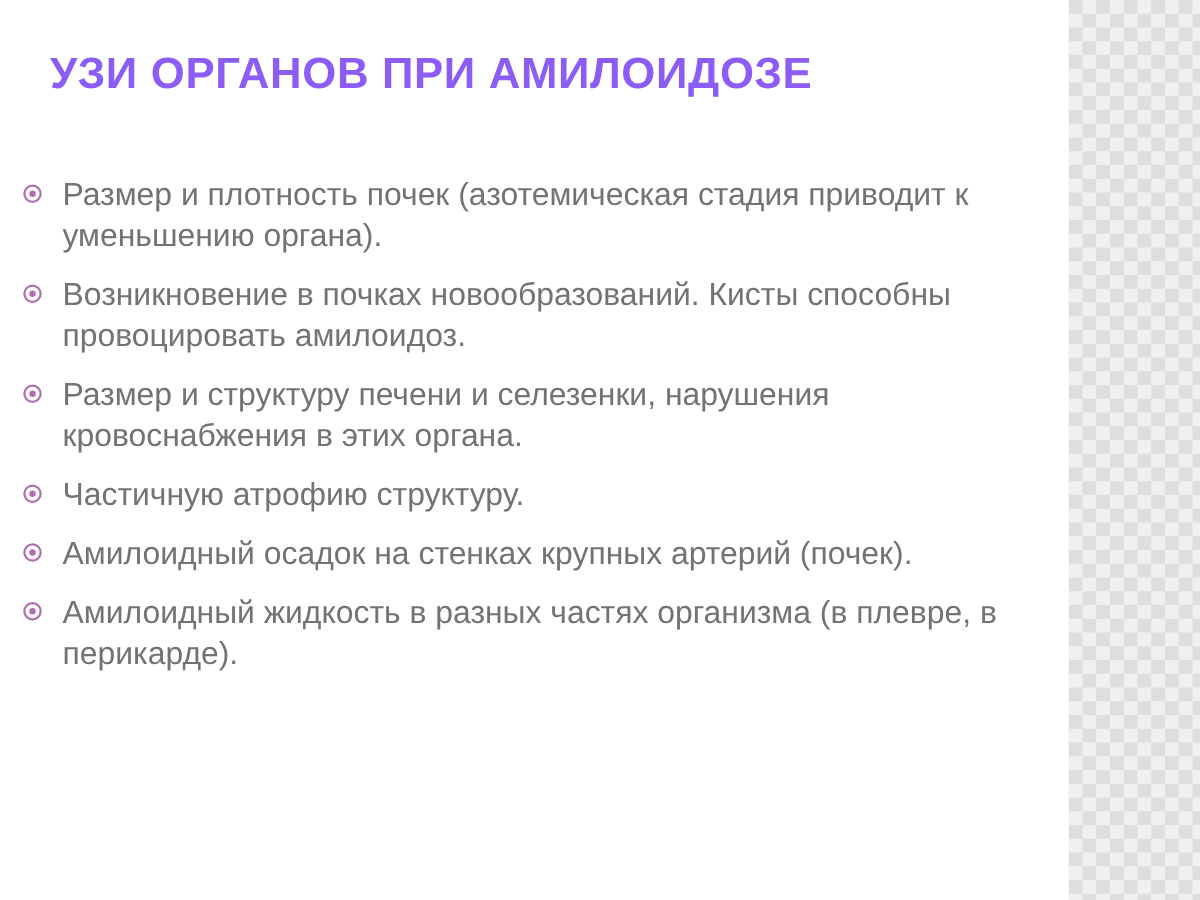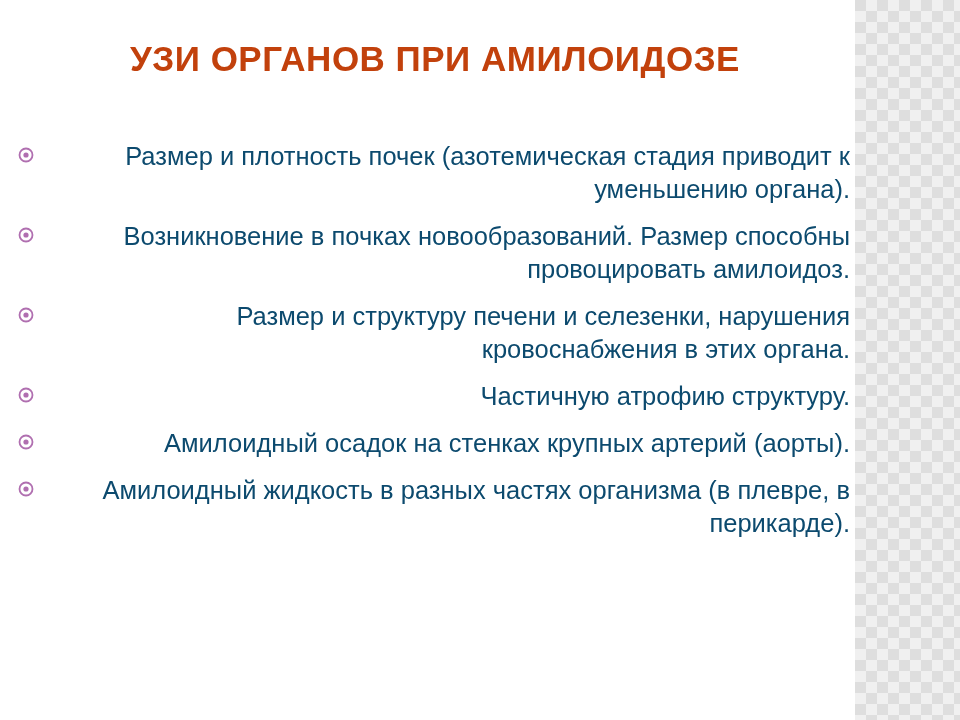--- a/index.html
+++ b/index.html
@@ -37,25 +37,24 @@
       linear-gradient(45deg, rgba(255,255,255,0.55) 25%, transparent 25%, transparent 75%, rgba(255,255,255,0.55) 75%);
     background-size: 22px 22px;
     background-position: 0 0, 11px 11px;
   }
 
   .title {
     position: absolute;
     left: 40px;
     top: 38px;
     width: 790px;
-    text-align: center;
     font-size: 35px;
     line-height: 42px;
     font-weight: bold;
-    color: #c2410c;
+    color: #8b5cf6;
     letter-spacing: 0.5px;
     text-transform: uppercase;
     font-family: "Liberation Sans", sans-serif;
   }
 
   .content {
     position: absolute;
     left: 10px;
     top: 140px;
     width: 840px;
@@ -64,25 +63,24 @@
   ul.bullets {
     list-style: none;
     margin: 0;
     padding: 0;
   }
 
   ul.bullets > li {
     position: relative;
     padding-left: 40px;
     margin-bottom: 14px;
-    color: #0c4a6e;
+    color: #737373;
     font-size: 25.5px;
     line-height: 33px;
     font-family: "Liberation Sans", sans-serif;
-    text-align: right;
   }
 
   ul.bullets > li .bullet-mark {
     position: absolute;
     left: 8px;
     top: 7px;
     width: 16px;
     height: 16px;
     display: block;
   }
@@ -117,21 +115,21 @@
         <span class="bullet-text">Размер и плотность почек (азотемическая стадия приводит к уменьшению органа).</span>
       </li>
 
       <li>
         <span class="bullet-mark">
           <svg width="16" height="16" viewBox="0 0 16 16" aria-hidden="true">
             <circle cx="8" cy="8" r="6.5" fill="none" stroke="#b06fb0" stroke-width="1.8"></circle>
             <circle cx="8" cy="8" r="2.6" fill="#b06fb0"></circle>
           </svg>
         </span>
-        <span class="bullet-text">Возникновение в почках новообразований. Размер способны провоцировать амилоидоз.</span>
+        <span class="bullet-text">Возникновение в почках новообразований. Кисты способны провоцировать амилоидоз.</span>
       </li>
 
       <li>
         <span class="bullet-mark">
           <svg width="16" height="16" viewBox="0 0 16 16" aria-hidden="true">
             <circle cx="8" cy="8" r="6.5" fill="none" stroke="#b06fb0" stroke-width="1.8"></circle>
             <circle cx="8" cy="8" r="2.6" fill="#b06fb0"></circle>
           </svg>
         </span>
         <span class="bullet-text">Размер и структуру печени и селезенки, нарушения кровоснабжения в этих органа.</span>
@@ -147,21 +145,21 @@
         <span class="bullet-text">Частичную атрофию структуру.</span>
       </li>
 
       <li>
         <span class="bullet-mark">
           <svg width="16" height="16" viewBox="0 0 16 16" aria-hidden="true">
             <circle cx="8" cy="8" r="6.5" fill="none" stroke="#b06fb0" stroke-width="1.8"></circle>
             <circle cx="8" cy="8" r="2.6" fill="#b06fb0"></circle>
           </svg>
         </span>
-        <span class="bullet-text">Амилоидный осадок на стенках крупных артерий (аорты).</span>
+        <span class="bullet-text">Амилоидный осадок на стенках крупных артерий (почек).</span>
       </li>
 
       <li>
         <span class="bullet-mark">
           <svg width="16" height="16" viewBox="0 0 16 16" aria-hidden="true">
             <circle cx="8" cy="8" r="6.5" fill="none" stroke="#b06fb0" stroke-width="1.8"></circle>
             <circle cx="8" cy="8" r="2.6" fill="#b06fb0"></circle>
           </svg>
         </span>
         <span class="bullet-text">Амилоидный жидкость в разных частях организма (в плевре, в перикарде).</span>

